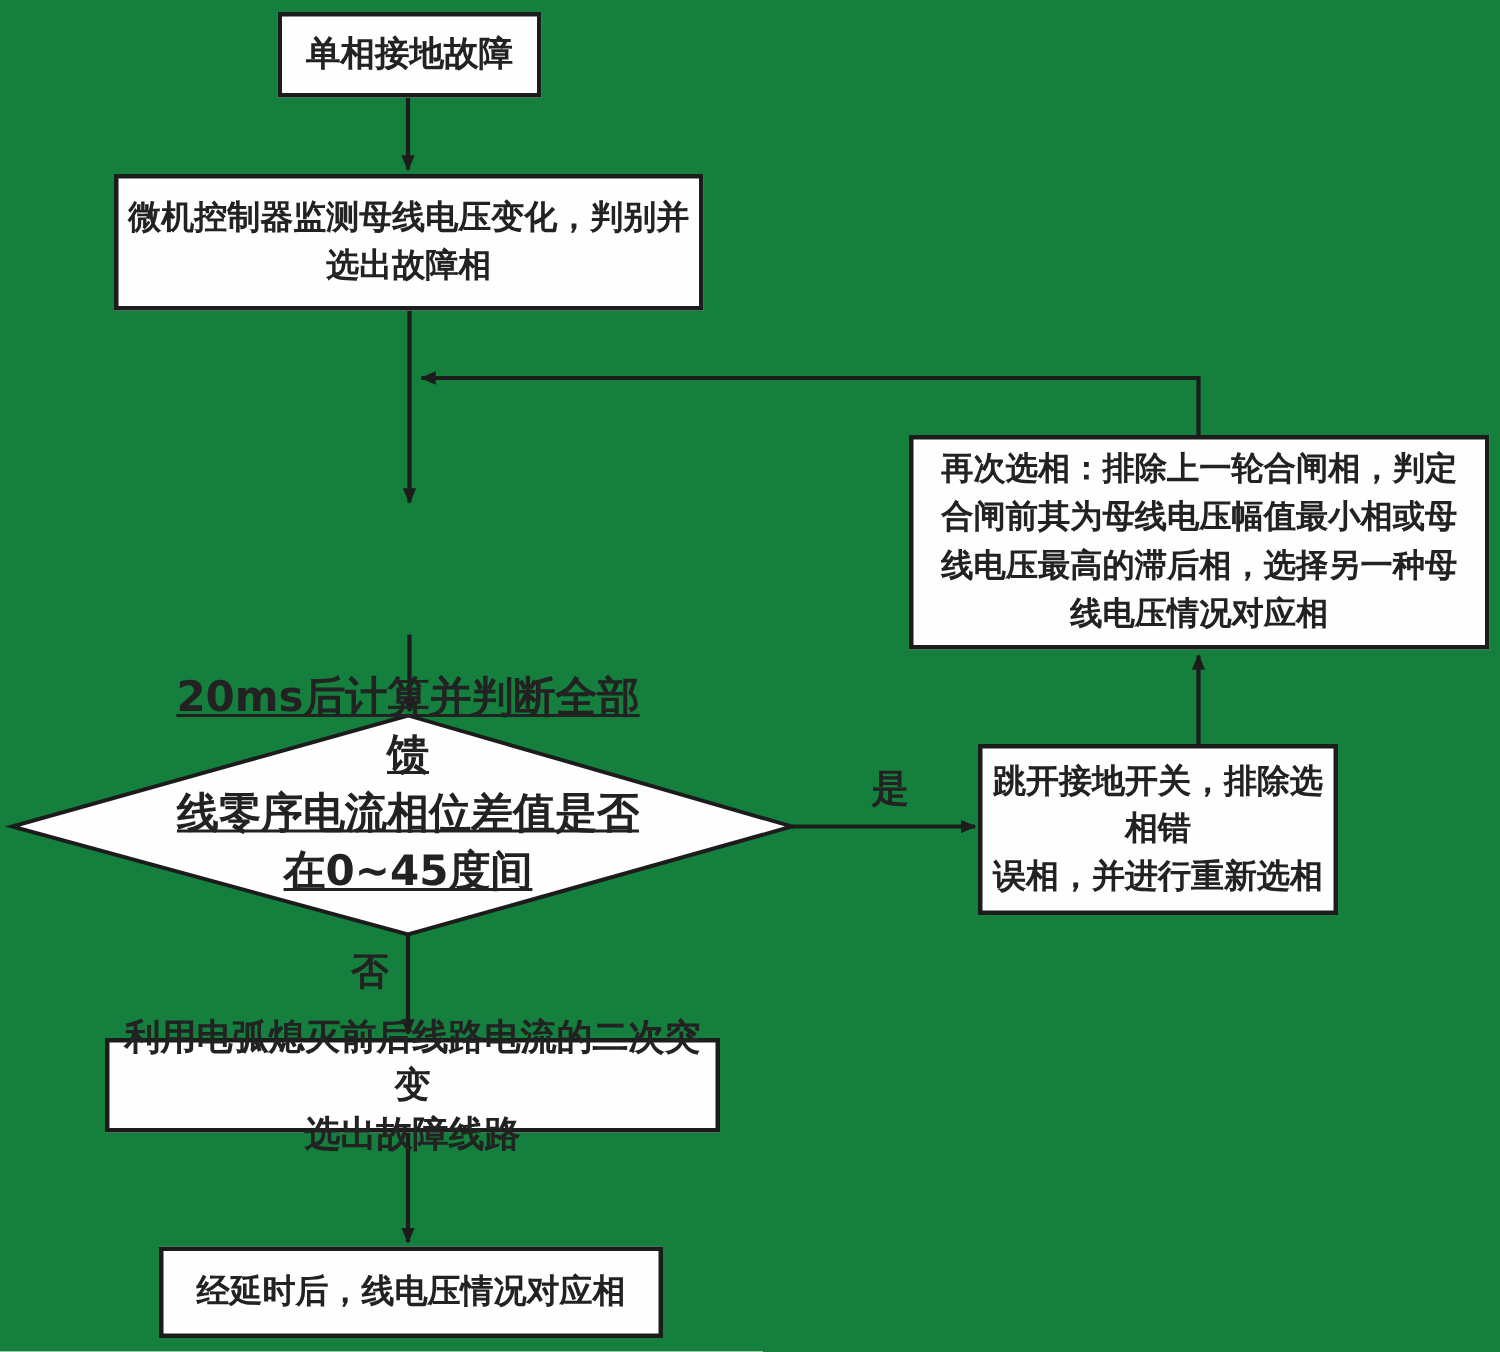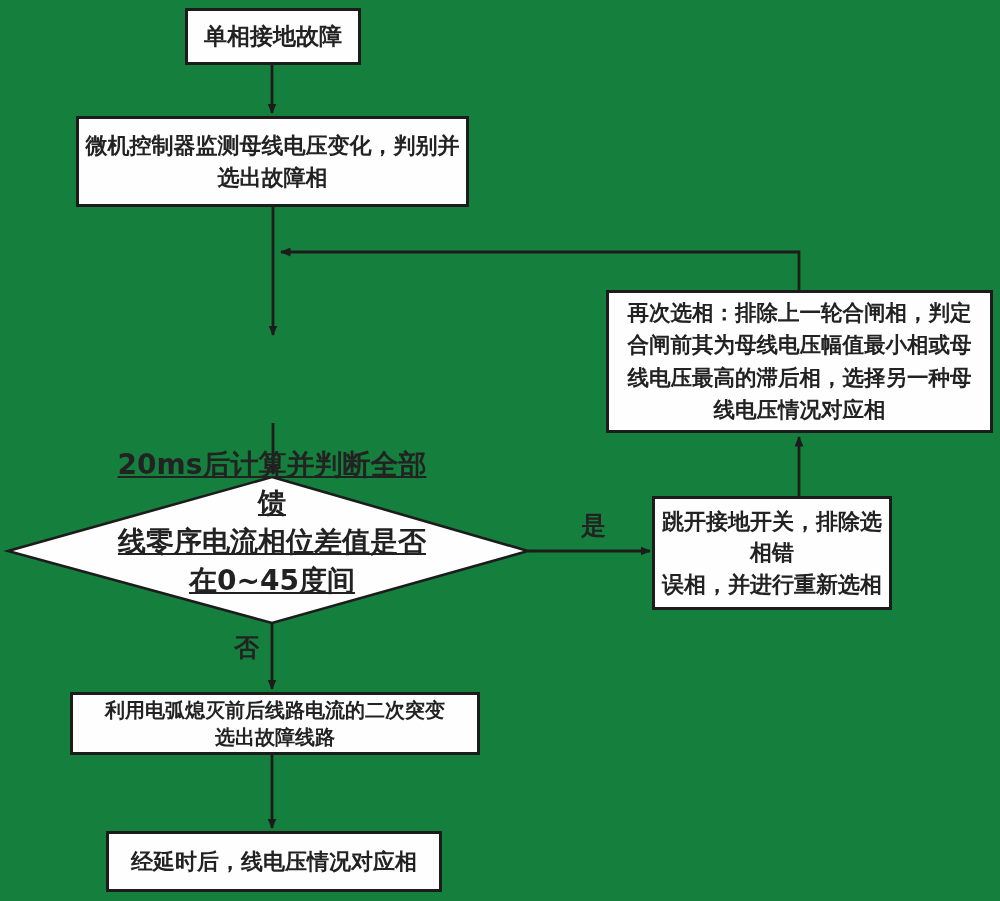--- a/index.html
+++ b/index.html
@@ -35,21 +35,21 @@
     white-space: pre-line;
     z-index: 2;
   }
 
   
   .n-start       { left: 185px; top: 8px;   width: 176px; height: 57px;  font-size: 23px; }
   .n-monitor     { left: 76px;  top: 116px; width: 393px; height: 91px; }
   .n-close       { left: 72px;  top: 338px; width: 403px; height: 85px; }
   .n-reselect    { left: 606px; top: 290px; width: 387px; height: 143px; font-size: 21.5px; line-height: 1.5; }
   .n-trip        { left: 621px; top: 496px; width: 240px; height: 114px; margin-left: 31px; }
-  .n-selectline  { left: 70px;  top: 692px; width: 410px; height: 63px;  font-size: 20px; line-height: 1.35; }
+  .n-selectline  { left: 70px;  top: 692px; width: 410px; height: 63px;  font-size: 24px; line-height: 1.35; }
   .n-open        { left: 106px; top: 831px; width: 336px; height: 61px; }
 
   
   .n-decision {
     left: 117px; top: 475px; width: 310px; height: 96px;
     border: none; background: transparent;
     font-size: 28px; line-height: 1.38; text-decoration: underline;
   }
 
   .edge-label {

